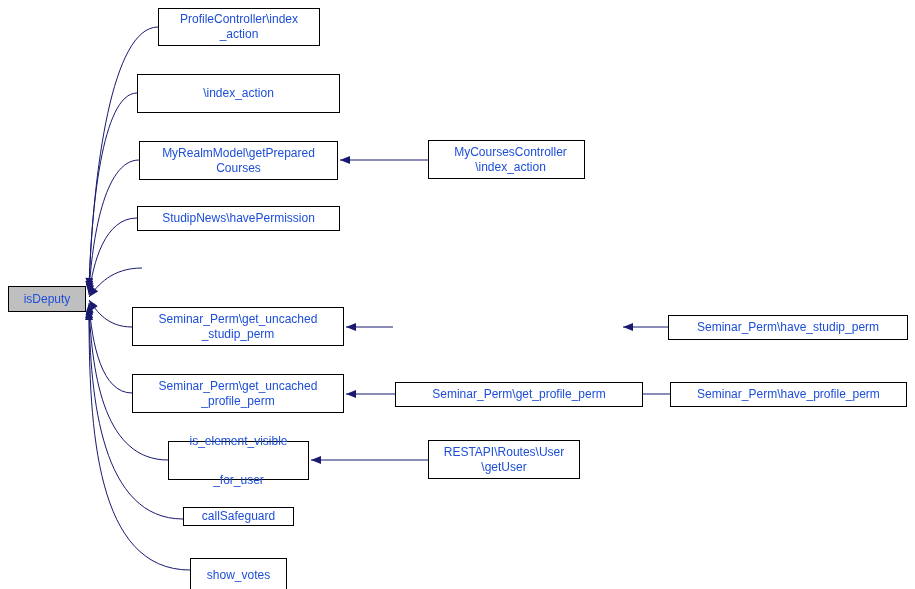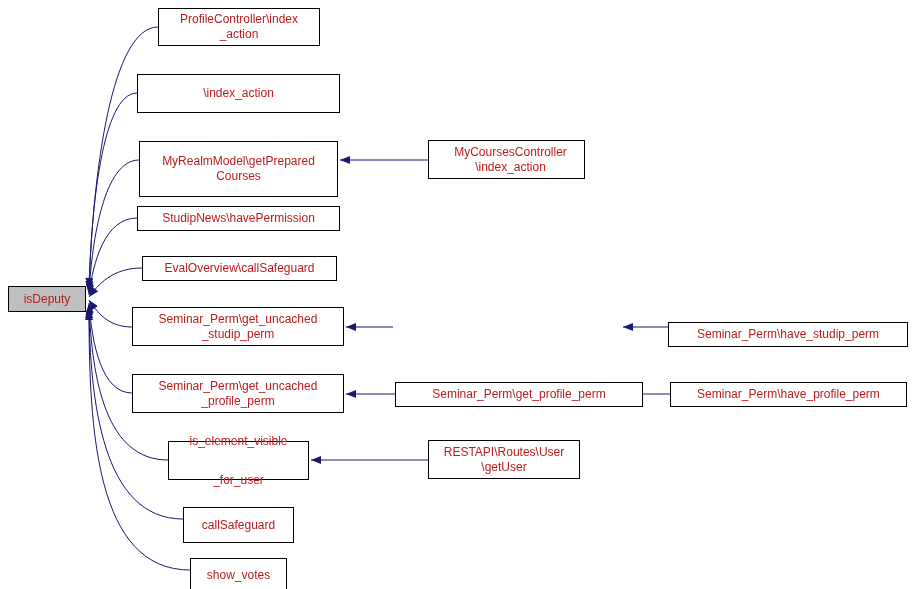--- a/index.html
+++ b/index.html
@@ -27,21 +27,21 @@
   .edge {
     fill: none;
     stroke: #191970;
     stroke-width: 1;
   }
   .node {
     position: absolute;
     box-sizing: border-box;
     background: #ffffff;
     border: 1px solid #000000;
-    color: #b91c1c;
+    color: #1d4ed8;
     font-size: 12px;
     line-height: 15px;
     display: flex;
     flex-direction: column;
     align-items: center;
     justify-content: center;
     text-align: center;
     z-index: 1;
     cursor: pointer;
     white-space: nowrap;
@@ -89,49 +89,46 @@
 
   <div class="node" style="left:158px; top:8px; width:162px; height:38px;">
     <span>ProfileController\index</span>
     <span>_action</span>
   </div>
 
   <div class="node" style="left:137px; top:74px; width:203px; height:39px;">
     <span>\index_action</span>
   </div>
 
-  <div class="node" style="left:139px; top:141px; width:199px; height:56px;">
+  <div class="node" style="left:139px; top:141px; width:199px; height:39px;">
     <span>MyRealmModel\getPrepared</span>
     <span>Courses</span>
   </div>
 
   <div class="node" style="left:137px; top:206px; width:203px; height:25px;">
     <span>StudipNews\havePermission</span>
   </div>
 
-  <div class="node" style="left:142px; top:256px; width:195px; height:25px;">
-    <span>EvalOverview\callSafeguard</span>
-  </div>
 
   <div class="node" style="left:132px; top:307px; width:212px; height:39px;">
     <span>Seminar_Perm\get_uncached</span>
     <span>_studip_perm</span>
   </div>
 
   <div class="node" style="left:132px; top:374px; width:212px; height:39px;">
     <span>Seminar_Perm\get_uncached</span>
     <span>_profile_perm</span>
   </div>
 
   <div class="node" style="left:168px; top:441px; width:141px; height:39px;gap:24px;">
     <span>is_element_visible</span>
     <span>_for_user</span>
   </div>
 
-  <div class="node" style="left:183px; top:507px; width:111px; height:36px;">
+  <div class="node" style="left:183px; top:507px; width:111px; height:19px;">
     <span>callSafeguard</span>
   </div>
 
   <div class="node" style="left:190px; top:558px; width:97px; height:34px;">
     <span>show_votes</span>
   </div>
 
   <div class="node" style="left:428px; top:140px; width:157px; height:39px;padding-left:8px;">
     <span>MyCoursesController</span>
     <span>\index_action</span>
@@ -140,21 +137,21 @@
 
   <div class="node" style="left:395px; top:382px; width:248px; height:25px;">
     <span>Seminar_Perm\get_profile_perm</span>
   </div>
 
   <div class="node" style="left:428px; top:440px; width:152px; height:39px;">
     <span>RESTAPI\Routes\User</span>
     <span>\getUser</span>
   </div>
 
-  <div class="node" style="left:668px; top:315px; width:240px; height:25px;margin-top:7px;">
+  <div class="node" style="left:668px; top:315px; width:240px; height:25px;">
     <span>Seminar_Perm\have_studip_perm</span>
   </div>
 
   <div class="node" style="left:670px; top:382px; width:237px; height:25px;">
     <span>Seminar_Perm\have_profile_perm</span>
   </div>
 
 </div>
 
 </body></html>

